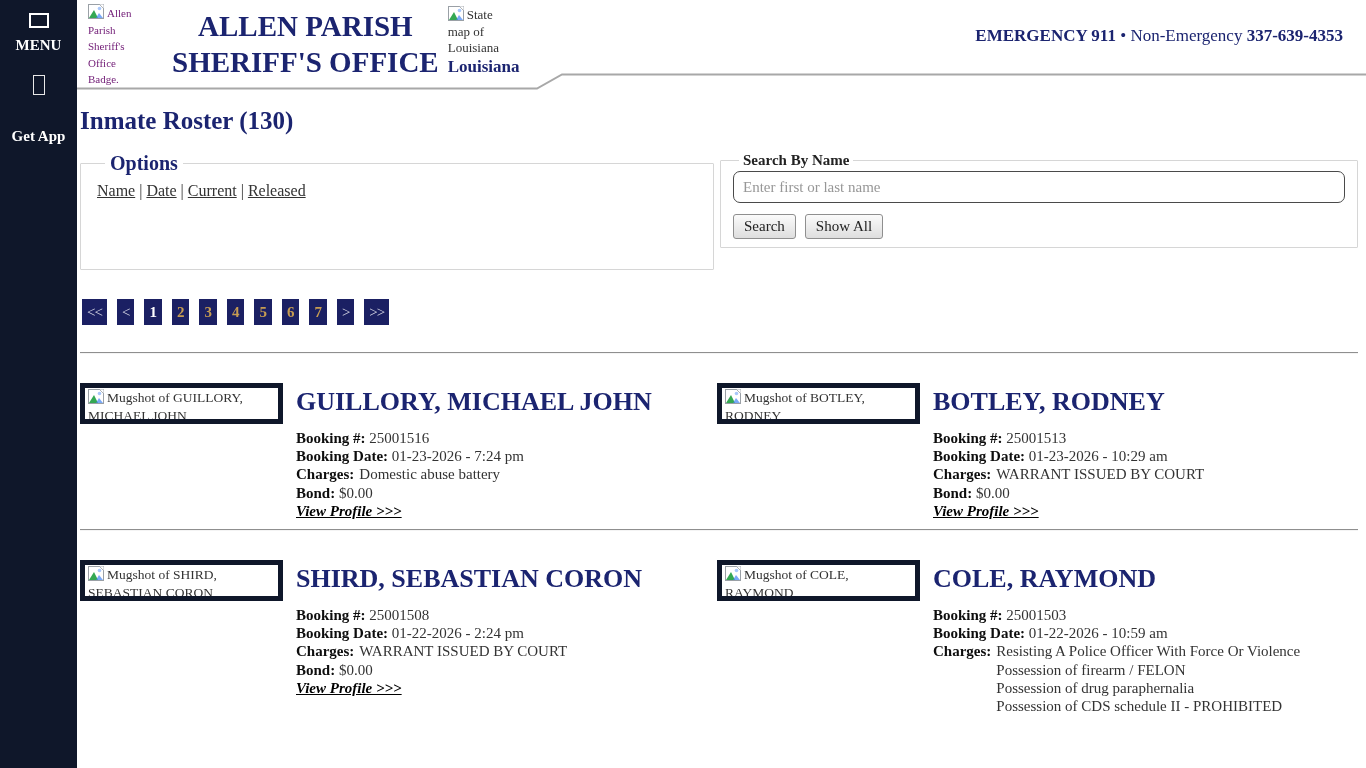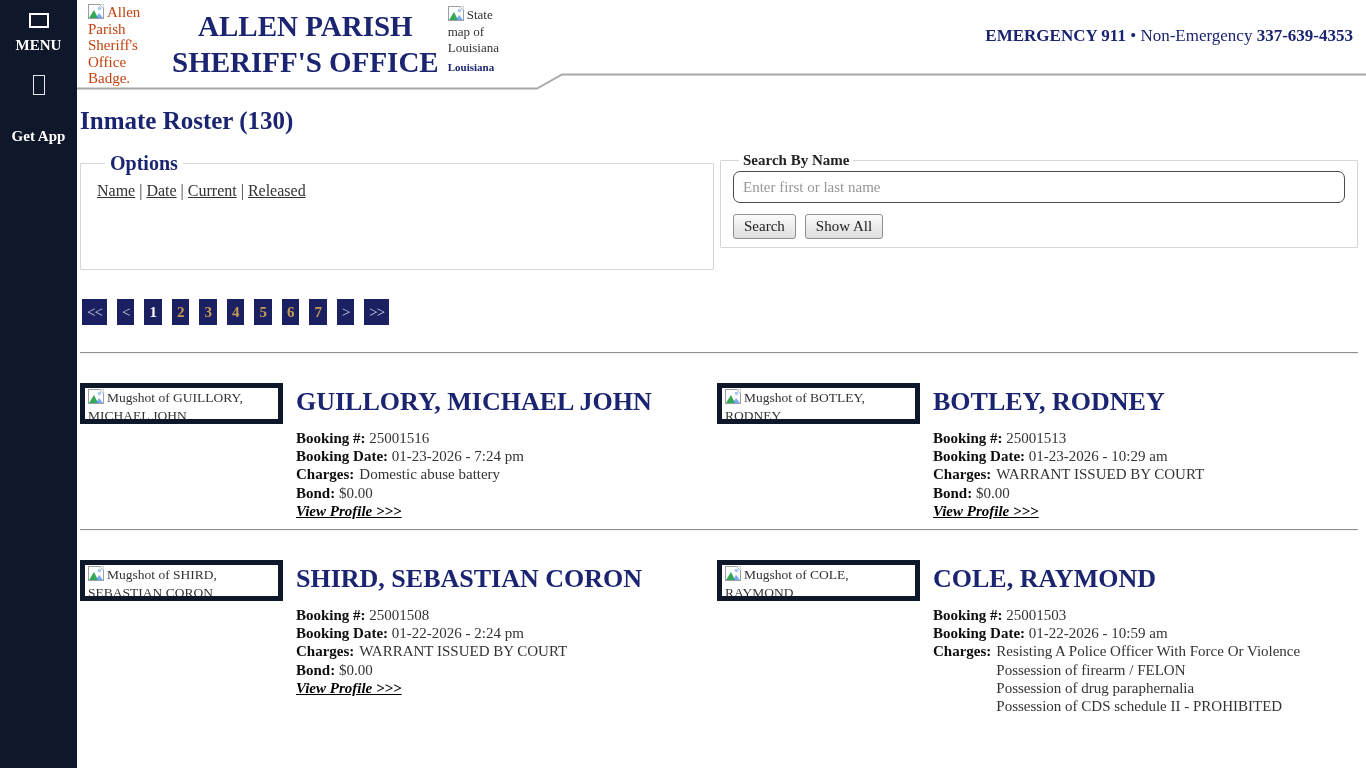--- a/index.html
+++ b/index.html
@@ -29,30 +29,30 @@
   }
   .getapp-label { font-weight: bold; font-size: 15px; color: #fff; margin-top: 29px; }
 
   
   .content { flex: 1; position: relative; }
   .site-header {
     position: relative; height: 89px; display: flex; align-items: flex-start;
   }
   .header-border-svg { position: absolute; left: 0; top: 73px; width: 100%; height: 17px; }
   .badge-alt {
-    margin: 4px 0 0 11px; width: 54px; font-size: 15px; line-height: 16.5px; color: #c2410c;
+    margin: 4px 0 0 11px; width: 54px; font-size: 11px; line-height: 16.5px; color: #701a75;
   }
   .site-title {
     margin: 8px 0 0 30px; text-align: center; color: #1b2470;
     font-size: 29px; line-height: 36px; font-weight: bold; white-space: nowrap;
   }
   .statemap { margin: 6px 0 0 9px; width: 70px; font-size: 13px; line-height: 16.5px; }
-  .statemap-caption { font-weight: bold; color: #1b2470; font-size: 11px; margin-top: 2px; display: inline-block; text-decoration: none; font-family: Liberation Serif, serif; }
+  .statemap-caption { font-weight: bold; color: #1b2470; font-size: 17px; margin-top: 2px; display: inline-block; text-decoration: none; font-family: Liberation Serif, serif; }
   .header-spacer { flex: 1; }
-  .emergency { margin: 26px 13px 0 0; font-size: 17px; color: #1b2470; white-space: nowrap; }
+  .emergency { margin: 26px 23px 0 0; font-size: 17px; color: #1b2470; white-space: nowrap; }
   .emergency b { font-weight: bold; }
   .broken-img-icon { vertical-align: -3px; margin-right: 3px; }
 
   
   .main { padding: 0 8px 0 3px; }
   .page-title {
     color: #1b2470; font-size: 25px; font-weight: bold; margin: 17px 0 0 0; line-height: 30px;
   }
 
   .filters { display: flex; gap: 6px; margin-top: 16px; align-items: flex-start; }

